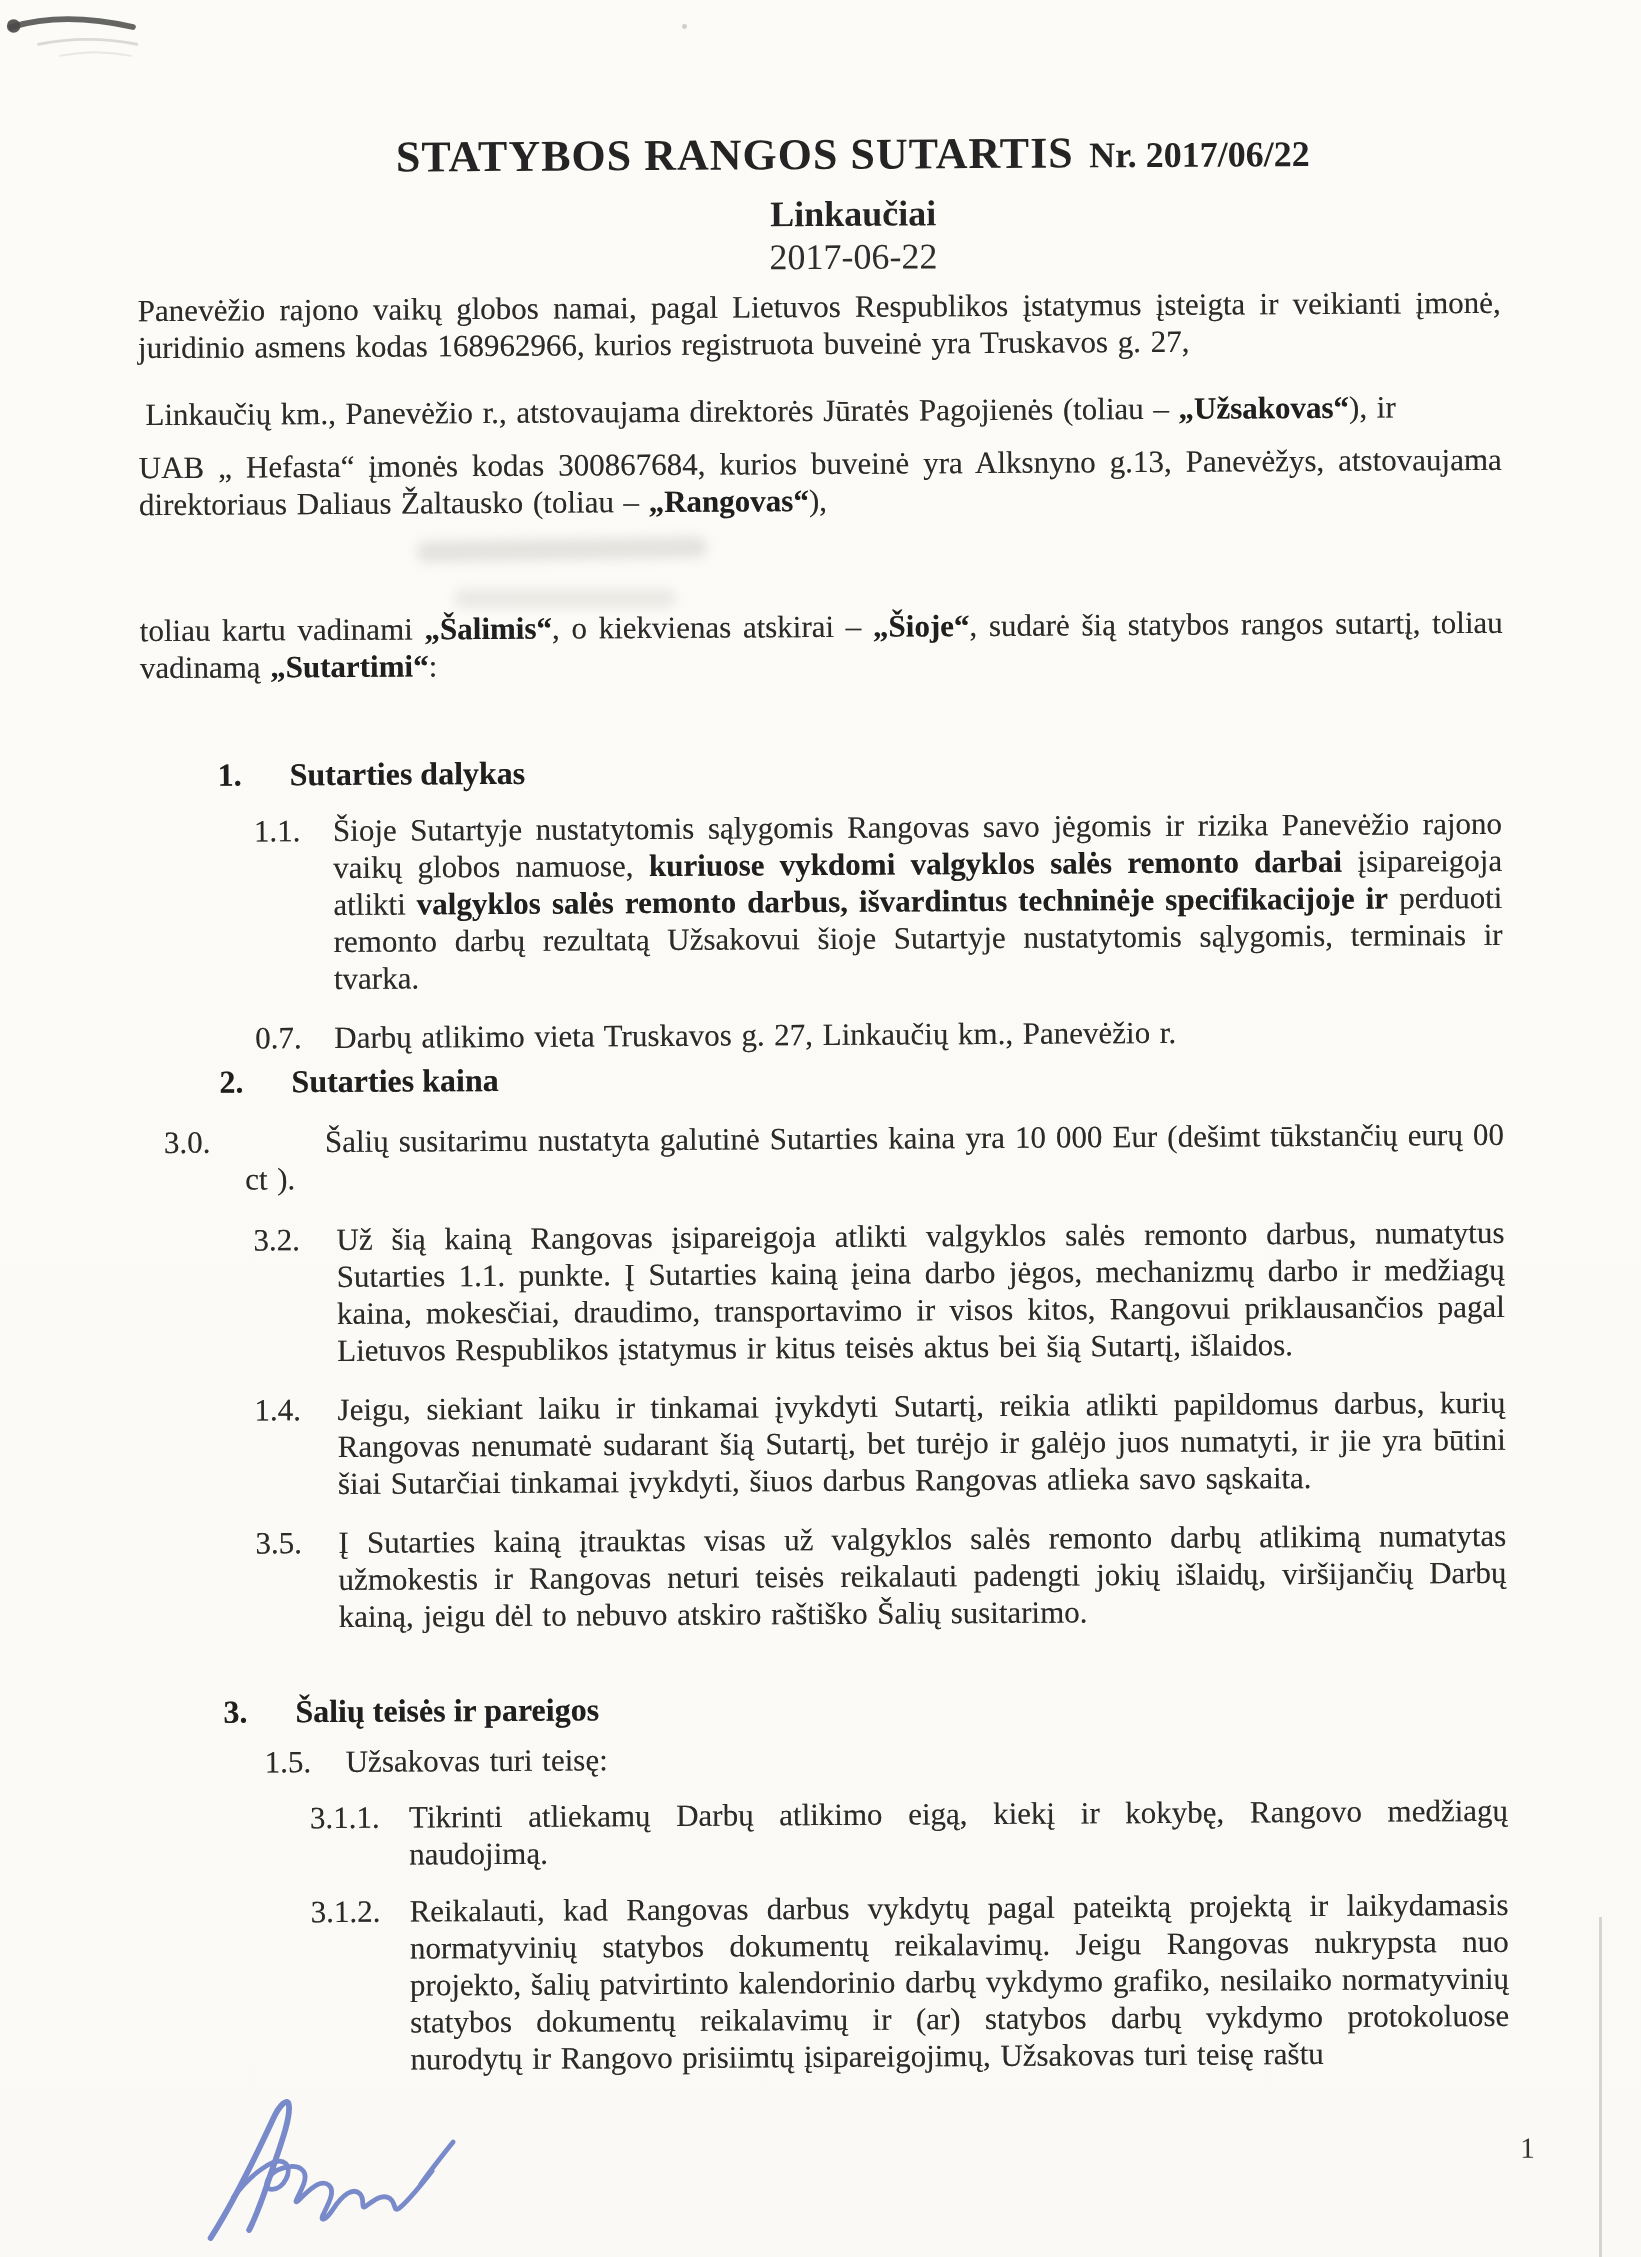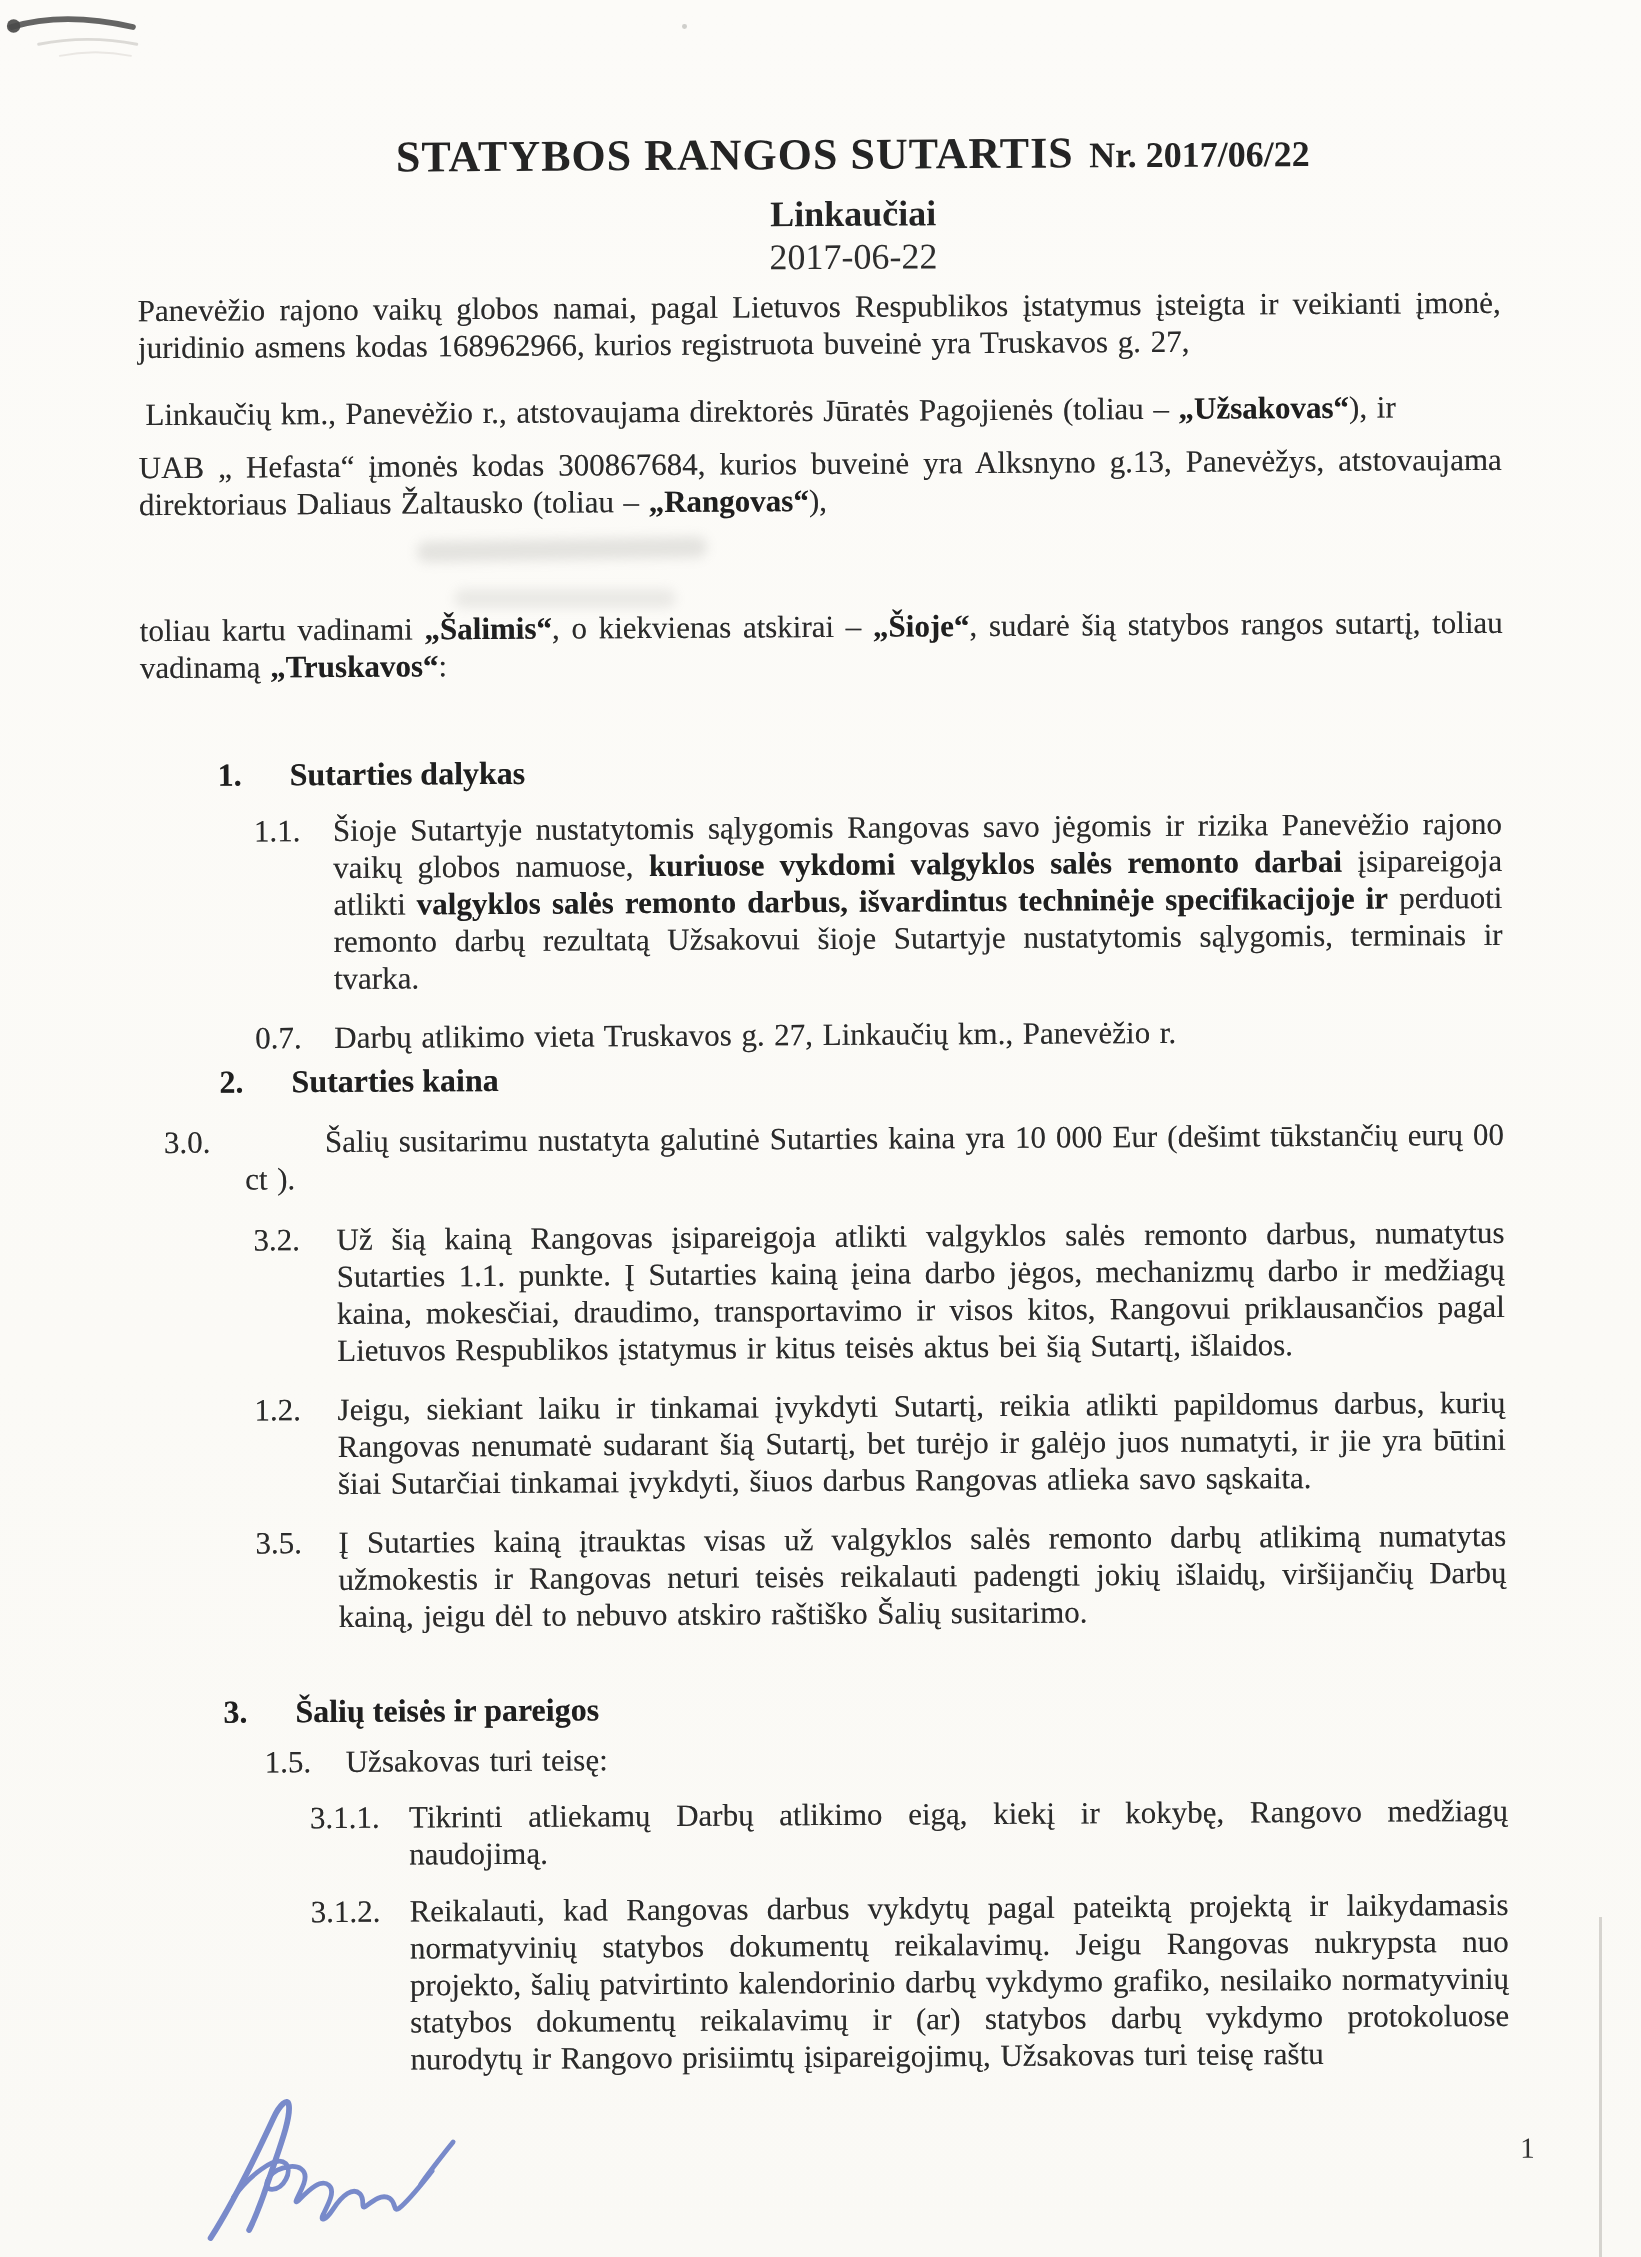--- a/index.html
+++ b/index.html
@@ -57,21 +57,21 @@
   <div class="abs para" style="top:288px;left:143px;width:1363px;">
     <span><span>Panevėžio rajono vaikų globos namai, pagal Lietuvos Respublikos įstatymus įsteigta ir veikianti įmonė, juridinio asmens kodas  168962966, kurios registruota buveinė yra  Truskavos g. 27,</span></span>
   </div>
   <div class="abs para" style="top:392px;left:150px;width:1357px;">
     <span><span>Linkaučių km., Panevėžio r., atstovaujama direktorės Jūratės Pagojienės (toliau – </span><span class="b">„Užsakovas“</span><span>), ir</span></span>
   </div>
   <div class="abs para" style="top:445px;left:143px;width:1363px;">
     <span><span>UAB „ Hefasta“ įmonės kodas 300867684, kurios buveinė  yra Alksnyno g.13, Panevėžys, atstovaujama direktoriaus Daliaus Žaltausko (toliau – </span><span class="b">„Rangovas“</span><span>),</span></span>
   </div>
   <div class="abs para" style="top:608px;left:143px;width:1363px;">
-    <span><span>toliau kartu vadinami </span><span class="b">„Šalimis“</span><span>, o kiekvienas atskirai – </span><span class="b">„Šioje“</span><span>, sudarė šią statybos rangos sutartį, toliau vadinamą </span><span class="b">„Truskavos“</span><span>:</span></span>
+    <span><span>toliau kartu vadinami </span><span class="b">„Šalimis“</span><span>, o kiekvienas atskirai – </span><span class="b">„Šioje“</span><span>, sudarė šią statybos rangos sutartį, toliau vadinamą </span><span class="b">„Sutartimi“</span><span>:</span></span>
   </div>
 
   <div class="abs sec" style="top:753px;left:220px;width:1284px;padding-left:72px;position:absolute;">
     <span class="cl-no">1.</span>
     <span>Sutarties dalykas</span>
   </div>
   <div class="abs para clause" style="top:809px;left:256px;width:1248px;padding-left:79px;">
     <span class="cl-no">1.1.</span>
     <span><span>Šioje Sutartyje nustatytomis sąlygomis Rangovas savo jėgomis ir rizika Panevėžio rajono vaikų globos namuose, </span><span class="b">kuriuose  vykdomi valgyklos salės remonto darbai</span><span> įsipareigoja atlikti </span><span class="b">valgyklos salės remonto  darbus, išvardintus techninėje specifikacijoje ir</span><span> perduoti remonto darbų  rezultatą Užsakovui šioje Sutartyje nustatytomis sąlygomis, terminais ir tvarka.</span></span>
   </div>
@@ -86,21 +86,21 @@
   </div>
   <div class="abs para clause" style="top:1120px;left:164px;width:1340px;padding-left:81px;text-indent:80px;">
     <span class="cl-no" style="text-indent:0;">3.0.</span>
     <span><span>Šalių susitarimu nustatyta galutinė Sutarties kaina yra 10 000 Eur (dešimt tūkstančių eurų 00 ct ).</span></span>
   </div>
   <div class="abs para clause" style="top:1218px;left:253px;width:1251px;padding-left:83px;">
     <span class="cl-no">3.2.</span>
     <span><span>Už šią kainą Rangovas įsipareigoja atlikti valgyklos salės remonto darbus, numatytus Sutarties 1.1. punkte. Į Sutarties kainą įeina darbo jėgos, mechanizmų darbo ir medžiagų kaina, mokesčiai, draudimo, transportavimo ir visos kitos, Rangovui priklausančios pagal Lietuvos Respublikos įstatymus ir kitus teisės aktus bei šią Sutartį, išlaidos.</span></span>
   </div>
   <div class="abs para clause" style="top:1388px;left:253px;width:1251px;padding-left:83px;">
-    <span class="cl-no">1.2.</span>
+    <span class="cl-no">1.4.</span>
     <span><span>Jeigu, siekiant laiku ir tinkamai įvykdyti Sutartį, reikia atlikti papildomus darbus, kurių Rangovas nenumatė sudarant šią Sutartį, bet turėjo ir galėjo juos numatyti, ir jie yra būtini šiai Sutarčiai tinkamai įvykdyti, šiuos darbus Rangovas atlieka savo sąskaita.</span></span>
   </div>
   <div class="abs para clause" style="top:1521px;left:253px;width:1251px;padding-left:83px;">
     <span class="cl-no">3.5.</span>
     <span><span>Į Sutarties kainą įtrauktas visas už valgyklos salės remonto darbų atlikimą numatytas užmokestis ir Rangovas neturi teisės reikalauti padengti jokių išlaidų, viršijančių Darbų kainą, jeigu dėl to nebuvo atskiro raštiško Šalių susitarimo.</span></span>
   </div>
 
   <div class="abs sec" style="top:1690px;left:220px;width:1284px;padding-left:72px;">
     <span class="cl-no">3.</span>
     <span>Šalių teisės ir pareigos</span>

